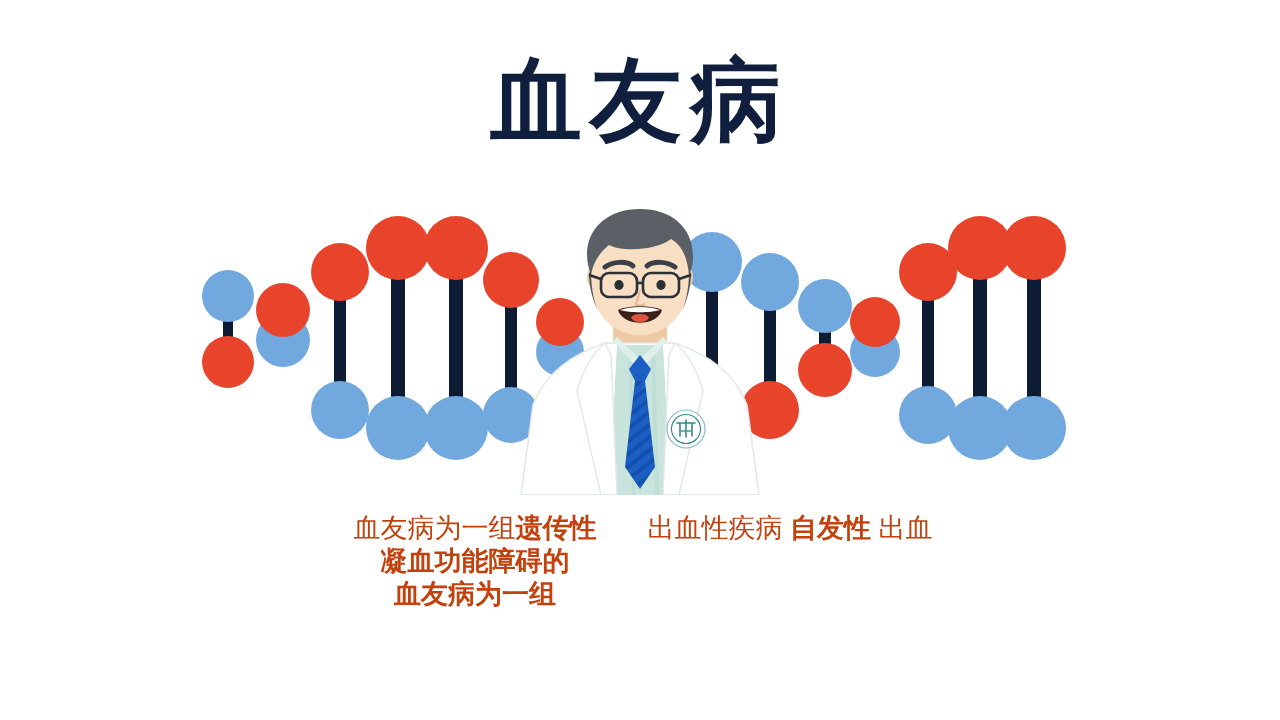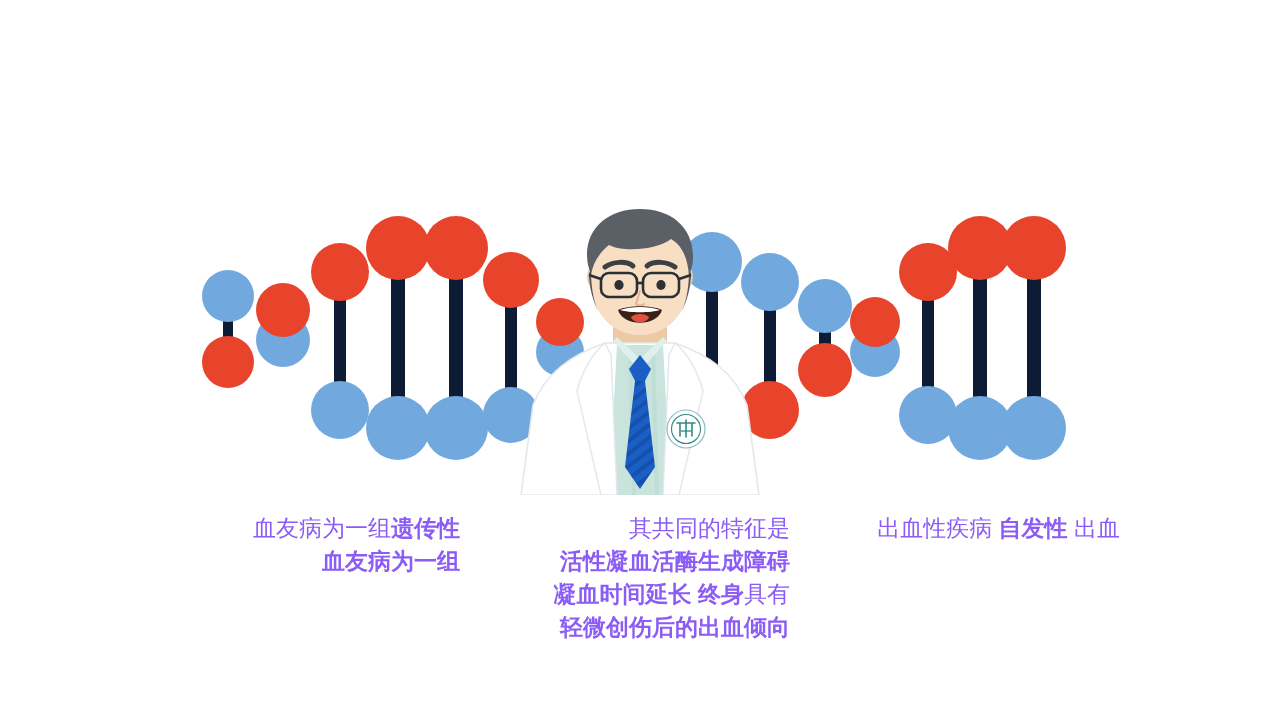--- a/index.html
+++ b/index.html
@@ -68,40 +68,41 @@
   #captions {
     position: absolute;
     top: 512px;
     left: 0;
     width: 1280px;
     display: flex;
     justify-content: center;
     align-items: flex-start;
   }
   .caption-col {
-    color: #8b5cf6;
-    text-align: right;
-    font-size: 23px;
+    color: #c2410c;
+    text-align: center;
+    font-size: 27px;
     line-height: 33px;
     white-space: nowrap;
   }
   .caption-col .line { display: block; }
   .caption-col .line.reg { font-weight: 400; }
   .caption-col .line.bold { font-weight: 700; }
   .caption-col .semi { font-weight: 400; }
   .caption-col .strong { font-weight: 700; }
   #col-left   { width: 300px; }
   #col-mid    { width: 330px; }
   #col-right  { width: 330px; }
 </style>
 </head>
 <body>
 
 <div id="slide">
 
+  <div id="title">血友病</div>
 
   <div id="dna">
       <div class="pair" style="left: 0px;">
         <div class="rod" style="left: 222.54px; top: 86px; width: 10.92px; height: 66px;"></div>
         <div class="node blue" style="left: 202px; top: 60px; width: 52px; height: 52px;"></div>
         <div class="node red" style="left: 202px; top: 126px; width: 52px; height: 52px;"></div>
       </div>
       <div class="pair" style="left: 0px;">
         <div class="rod" style="left: 277.33px; top: 100px; width: 11.34px; height: 30px;"></div>
         <div class="node blue" style="left: 256px; top: 103px; width: 54px; height: 54px;"></div>
@@ -236,28 +237,23 @@
         <path d="M115 105 C126 101 144 101 155 105 C146 108 124 108 115 105 Z" fill="#ffffff"></path>
         <path d="M126 112 C130 108 140 108 144 112 C142 119 128 119 126 112 Z" fill="#e0503f"></path>
       </g>
     </svg>
   </div>
 
   <div id="captions">
 
     <div class="caption-col" id="col-left">
       <span class="line reg"><span class="semi">血友病为一组</span><span class="strong">遗传性</span></span>
+      <span class="line bold">凝血功能障碍的</span>
       <span class="line bold">血友病为一组</span>
     </div>
 
-    <div class="caption-col" id="col-mid">
-      <span class="line reg">其共同的特征是</span>
-      <span class="line bold">活性凝血活酶生成障碍</span>
-      <span class="line"><span class="strong">凝血时间延长 终身</span><span class="semi">具有</span></span>
-      <span class="line bold">轻微创伤后的出血倾向</span>
-    </div>
 
     <div class="caption-col" id="col-right">
       <span class="line"><span class="semi">出血性疾病 </span><span class="strong">自发性</span><span class="semi"> 出血</span></span>
     </div>
 
   </div>
 </div>
 
 </body></html>

